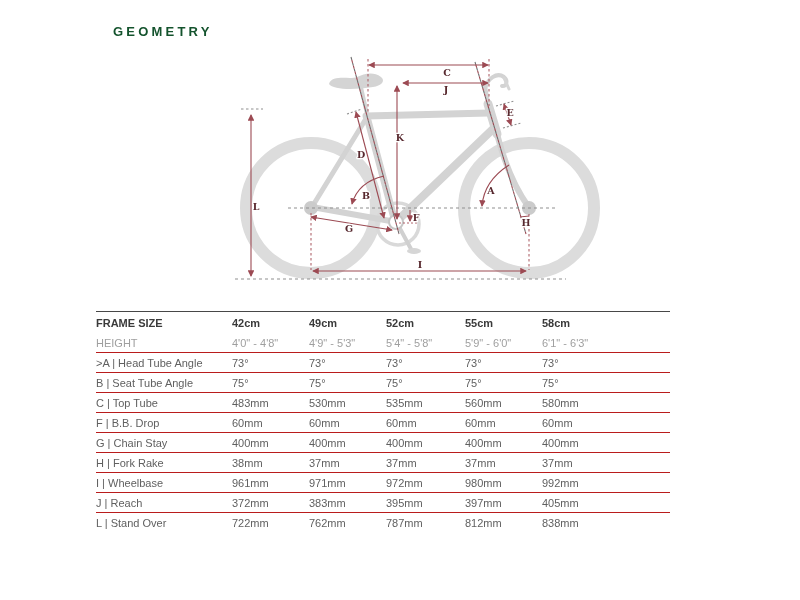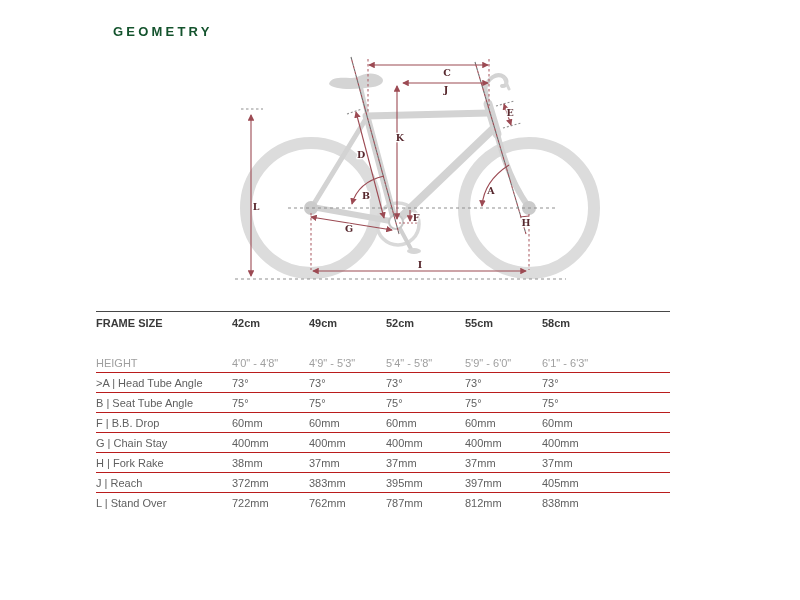--- a/index.html
+++ b/index.html
@@ -16,21 +16,21 @@
     position:absolute;left:96px;top:311px;width:574px;
     border-top:1px solid #474747;
     font-size:11px;color:#606060;
   }
   .tr{
     display:grid;
     grid-template-columns:136px 77px 77px 79px 77px 1fr;
     align-items:center;height:19px;
   }
   .tr.head{height:20px;padding-top:1px;font-weight:bold;color:#3a3a3a;}
-  .tr.muted{color:#9f9f9f;margin-top:20px;}
+  .tr.muted{color:#9f9f9f;}
   .tr.data{border-top:1px solid #b91c1c;}
   .td{white-space:nowrap;overflow:hidden;}
 </style>
 </head>
 <body>
 
 <div class="page-title">GEOMETRY</div>
 
 <svg id="diagram" width="800" height="600" viewBox="0 0 800 600">
   <defs>
@@ -144,20 +144,28 @@
   </div>
   <div class="tr data">
     <span class="td">B | Seat Tube Angle</span>
     <span class="td">75°</span>
     <span class="td">75°</span>
     <span class="td">75°</span>
     <span class="td">75°</span>
     <span class="td">75°</span>
   </div>
   <div class="tr data">
+    <span class="td">C | Top Tube</span>
+    <span class="td">483mm</span>
+    <span class="td">530mm</span>
+    <span class="td">535mm</span>
+    <span class="td">560mm</span>
+    <span class="td">580mm</span>
+  </div>
+  <div class="tr data">
     <span class="td">F | B.B. Drop</span>
     <span class="td">60mm</span>
     <span class="td">60mm</span>
     <span class="td">60mm</span>
     <span class="td">60mm</span>
     <span class="td">60mm</span>
   </div>
   <div class="tr data">
     <span class="td">G | Chain Stay</span>
     <span class="td">400mm</span>
@@ -166,20 +174,28 @@
     <span class="td">400mm</span>
     <span class="td">400mm</span>
   </div>
   <div class="tr data">
     <span class="td">H | Fork Rake</span>
     <span class="td">38mm</span>
     <span class="td">37mm</span>
     <span class="td">37mm</span>
     <span class="td">37mm</span>
     <span class="td">37mm</span>
+  </div>
+  <div class="tr data">
+    <span class="td">I | Wheelbase</span>
+    <span class="td">961mm</span>
+    <span class="td">971mm</span>
+    <span class="td">972mm</span>
+    <span class="td">980mm</span>
+    <span class="td">992mm</span>
   </div>
   <div class="tr data">
     <span class="td">J | Reach</span>
     <span class="td">372mm</span>
     <span class="td">383mm</span>
     <span class="td">395mm</span>
     <span class="td">397mm</span>
     <span class="td">405mm</span>
   </div>
   <div class="tr data">

